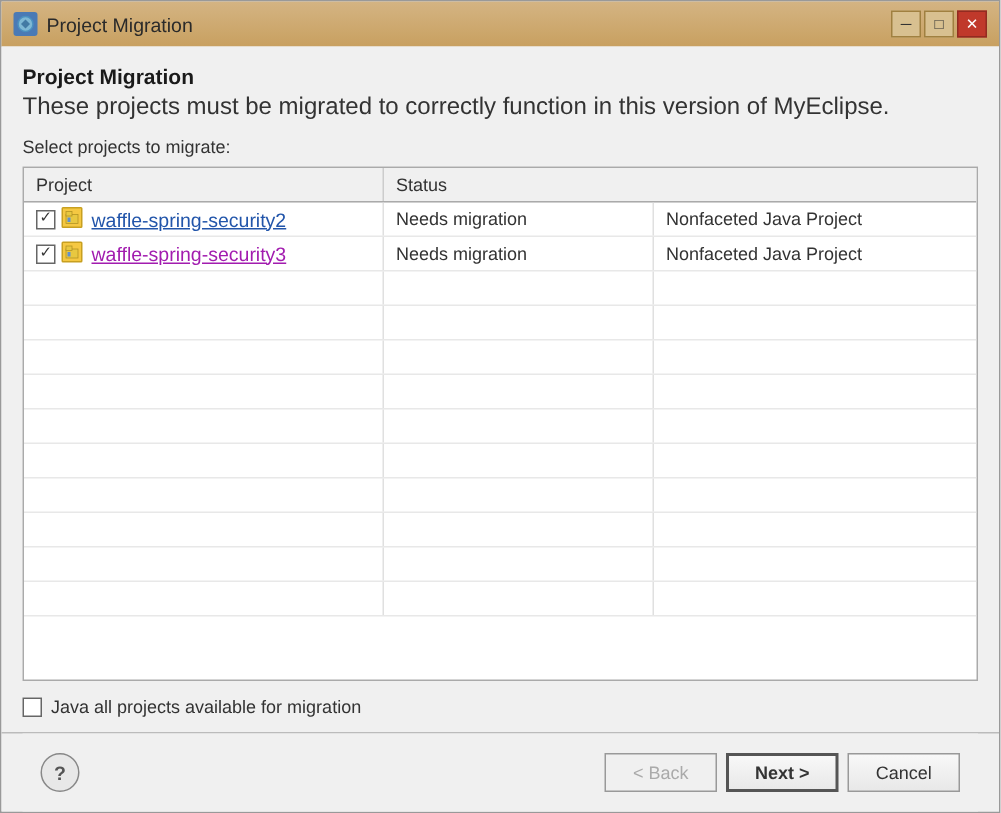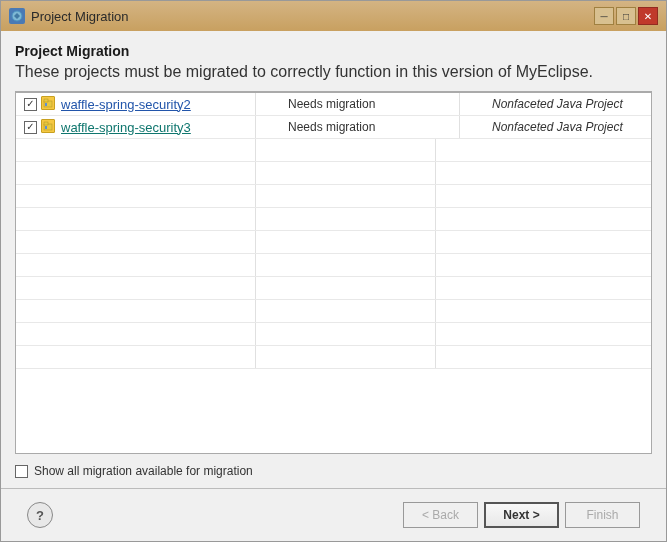--- a/index.html
+++ b/index.html
@@ -146,36 +146,34 @@
     .table-body {
       flex: 1;
       overflow-y: auto;
     }
 
     .table-row {
       display: grid;
       grid-template-columns: 240px 180px 1fr;
       border-bottom: 1px solid #e8e8e8;
       min-height: 22px;
-      gap: 24px;
     }
 
     .table-cell {
       padding: 3px 8px;
       font-size: 12px;
       color: #333;
       border-right: 1px solid #e0e0e0;
       display: flex;
       align-items: center;
       gap: 4px;
     }
 
     .table-cell:last-child {
       border-right: none;
-      font-style: italic;
     }
 
     .project-icon {
       width: 16px;
       height: 16px;
       flex-shrink: 0;
       position: relative;
     }
 
     .project-icon-inner {
@@ -332,24 +330,27 @@
     </div>
   </div>
 
   <div class="content">
 
     <div class="page-header">
       <div class="page-title">Project Migration</div>
       <div class="page-description">These projects must be migrated to correctly function in this version of MyEclipse.</div>
     </div>
 
+    <div class="section-label">Select projects to migrate:</div>
 
     <div class="table-container">
 
       <div class="table-header">
+        <div class="table-header-cell">Project</div>
+        <div class="table-header-cell">Status</div>
       </div>
 
       <div class="table-body">
 
         <div class="table-row">
           <div class="table-cell checkbox-cell">
             <div class="checkbox checked"></div>
             <div class="project-icon">
               <div class="project-icon-inner">
                 <svg width="10" height="10" viewBox="0 0 10 10">
@@ -370,21 +371,21 @@
             <div class="checkbox checked"></div>
             <div class="project-icon">
               <div class="project-icon-inner">
                 <svg width="10" height="10" viewBox="0 0 10 10">
                   <rect x="1" y="3" width="8" height="6" fill="#e8c840" stroke="#b09020" stroke-width="0.5"></rect>
                   <rect x="1" y="1" width="4" height="3" fill="#e8c840" stroke="#b09020" stroke-width="0.5"></rect>
                   <rect x="2" y="5" width="2" height="3" fill="#6090d0"></rect>
                 </svg>
               </div>
             </div>
-            <span style="color:#0f766e; text-decoration:underline; cursor:pointer;">waffle-spring-security3</span>
+            <span style="color:#a21caf; text-decoration:underline; cursor:pointer;">waffle-spring-security3</span>
           </div>
           <div class="table-cell">Needs migration</div>
           <div class="table-cell">Nonfaceted Java Project</div>
         </div>
 
         <div class="empty-row">
             <div class="empty-cell"></div>
             <div class="empty-cell"></div>
             <div class="empty-cell"></div>
           </div>
@@ -431,25 +432,25 @@
         <div class="empty-row">
             <div class="empty-cell"></div>
             <div class="empty-cell"></div>
             <div class="empty-cell"></div>
           </div>
       </div>
     </div>
 
     <div class="footer-checkbox-area">
       <div class="footer-checkbox"></div>
-      <span class="footer-checkbox-label">Show all migration available for migration</span>
+      <span class="footer-checkbox-label">Java all projects available for migration</span>
     </div>
 
     <div class="separator"></div>
 
     <div class="button-bar">
       <div class="help-btn">?</div>
       <button class="nav-btn disabled" disabled="">&lt; Back</button>
       <button class="nav-btn default">Next &gt;</button>
-      <button class="nav-btn disabled" disabled="">Finish</button>
+      <button class="nav-btn">Cancel</button>
     </div>
   </div>
 </div>
 
 </body></html>

